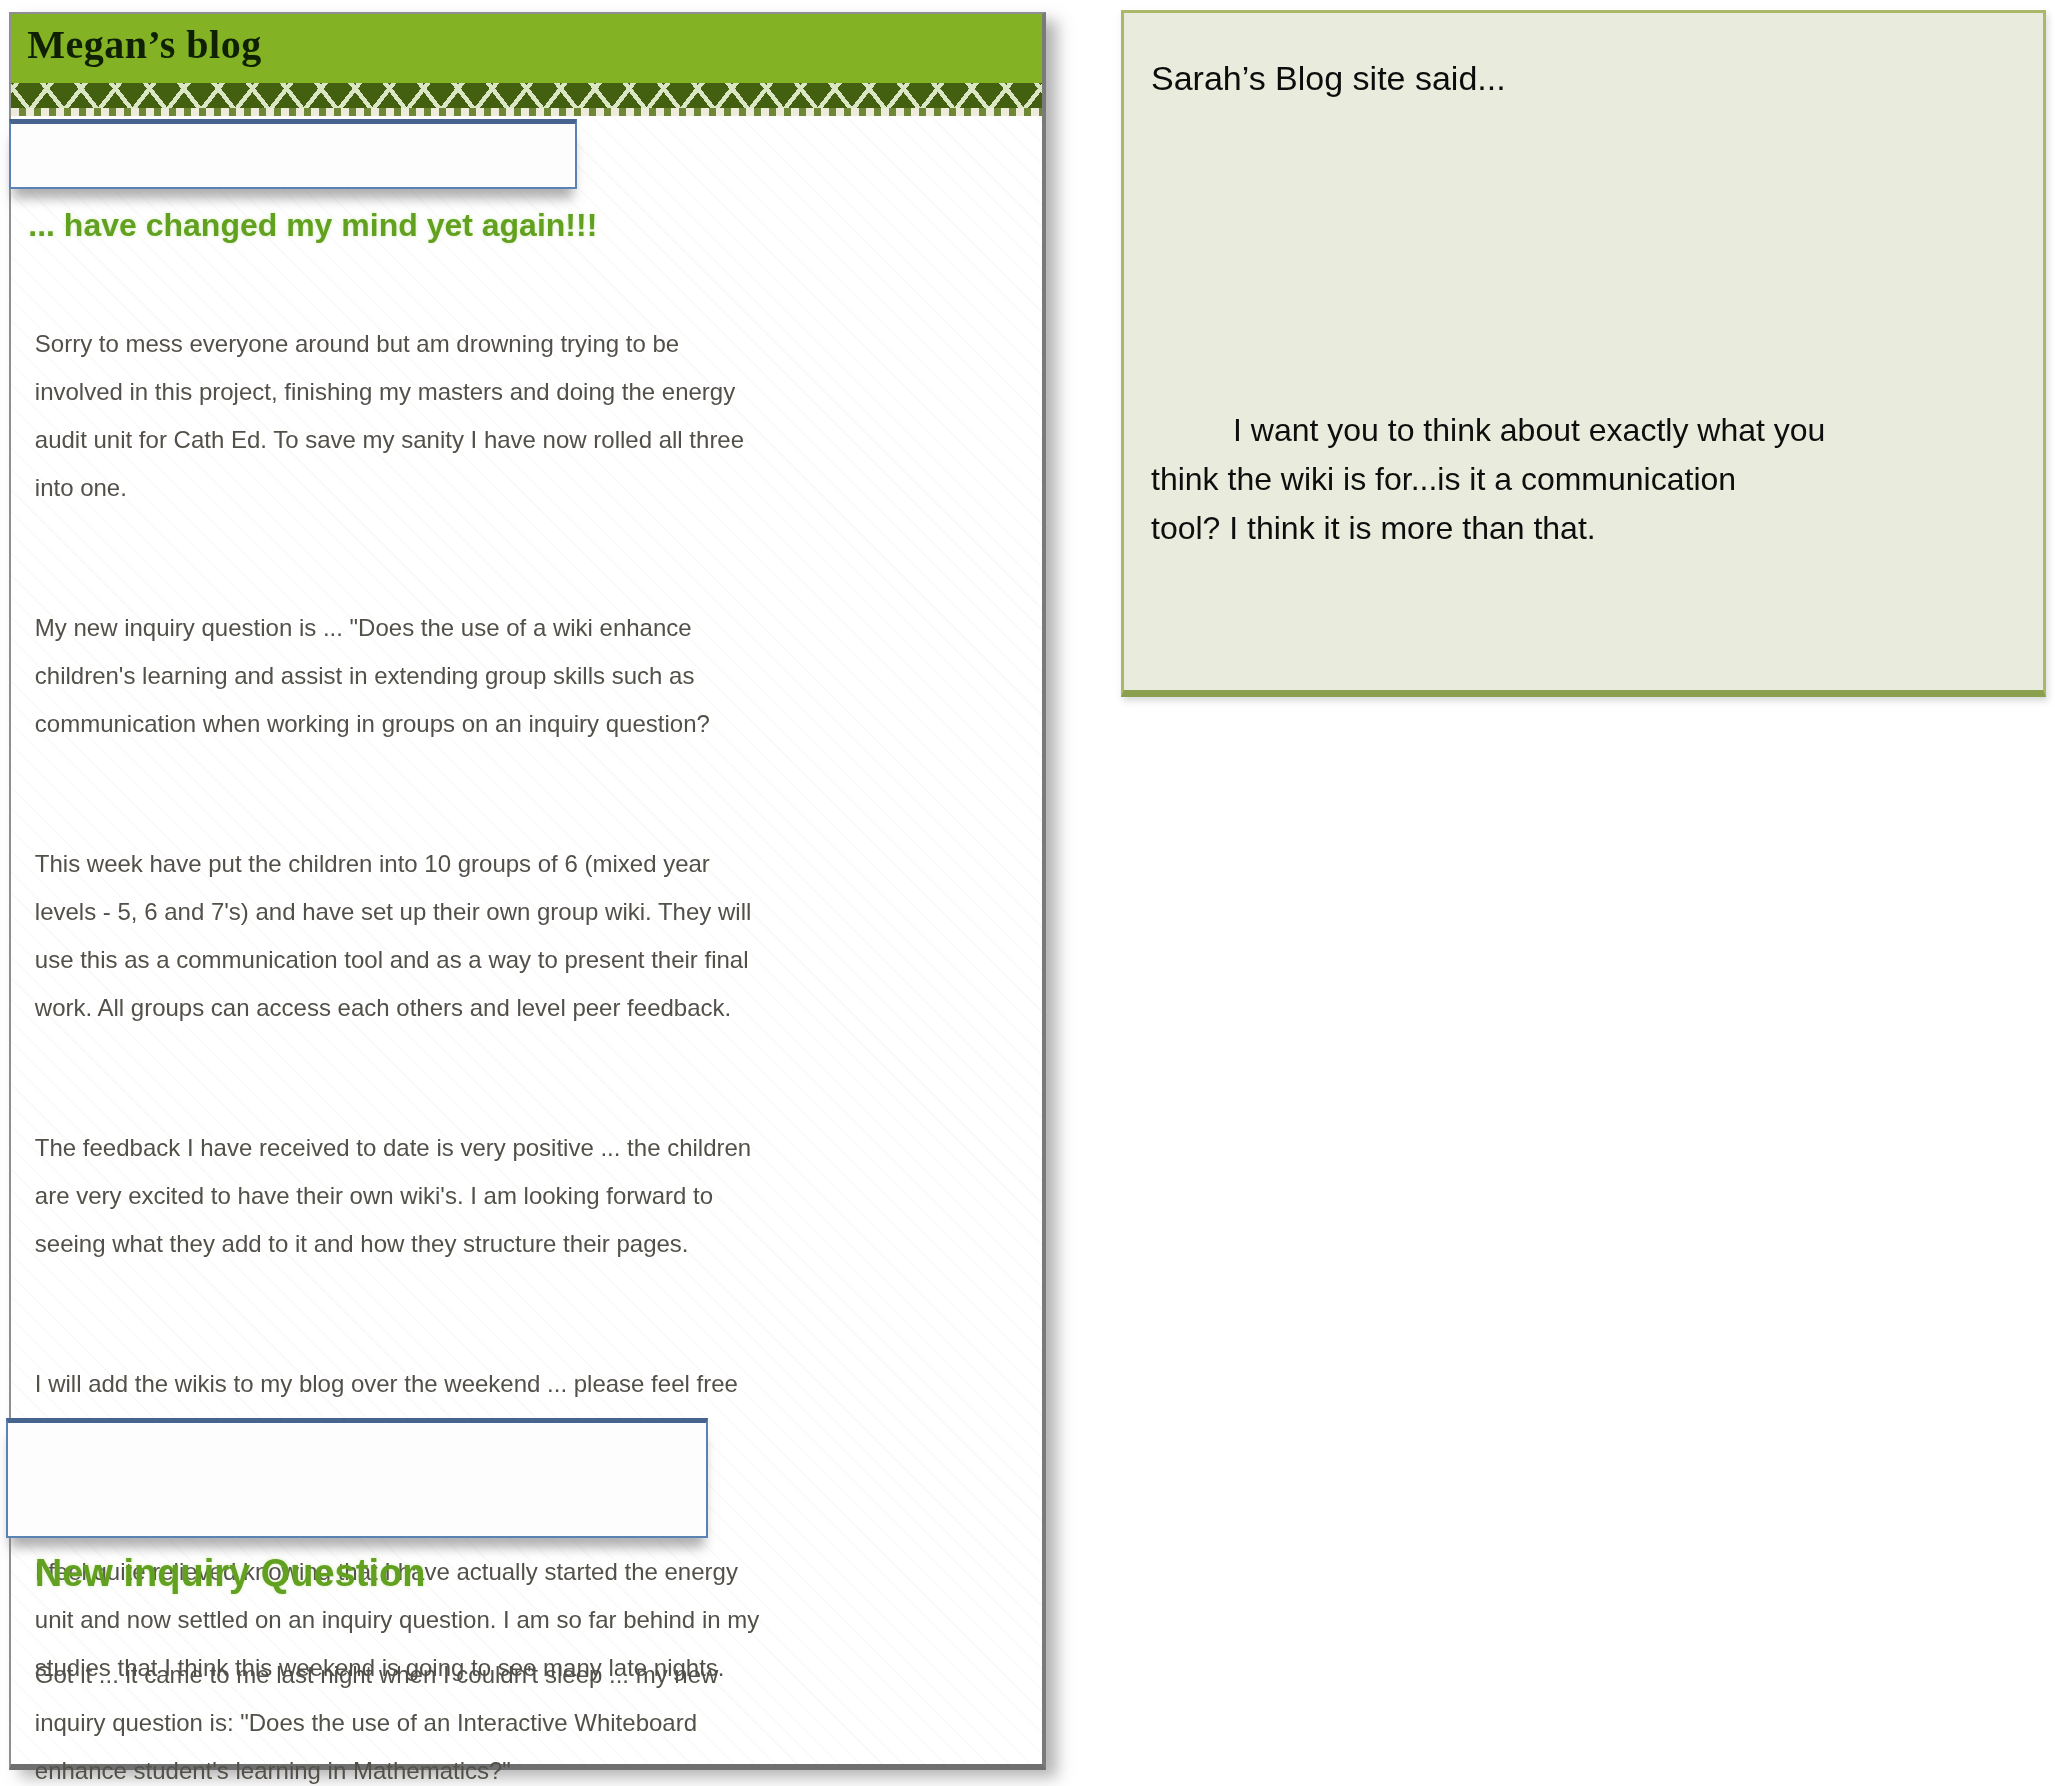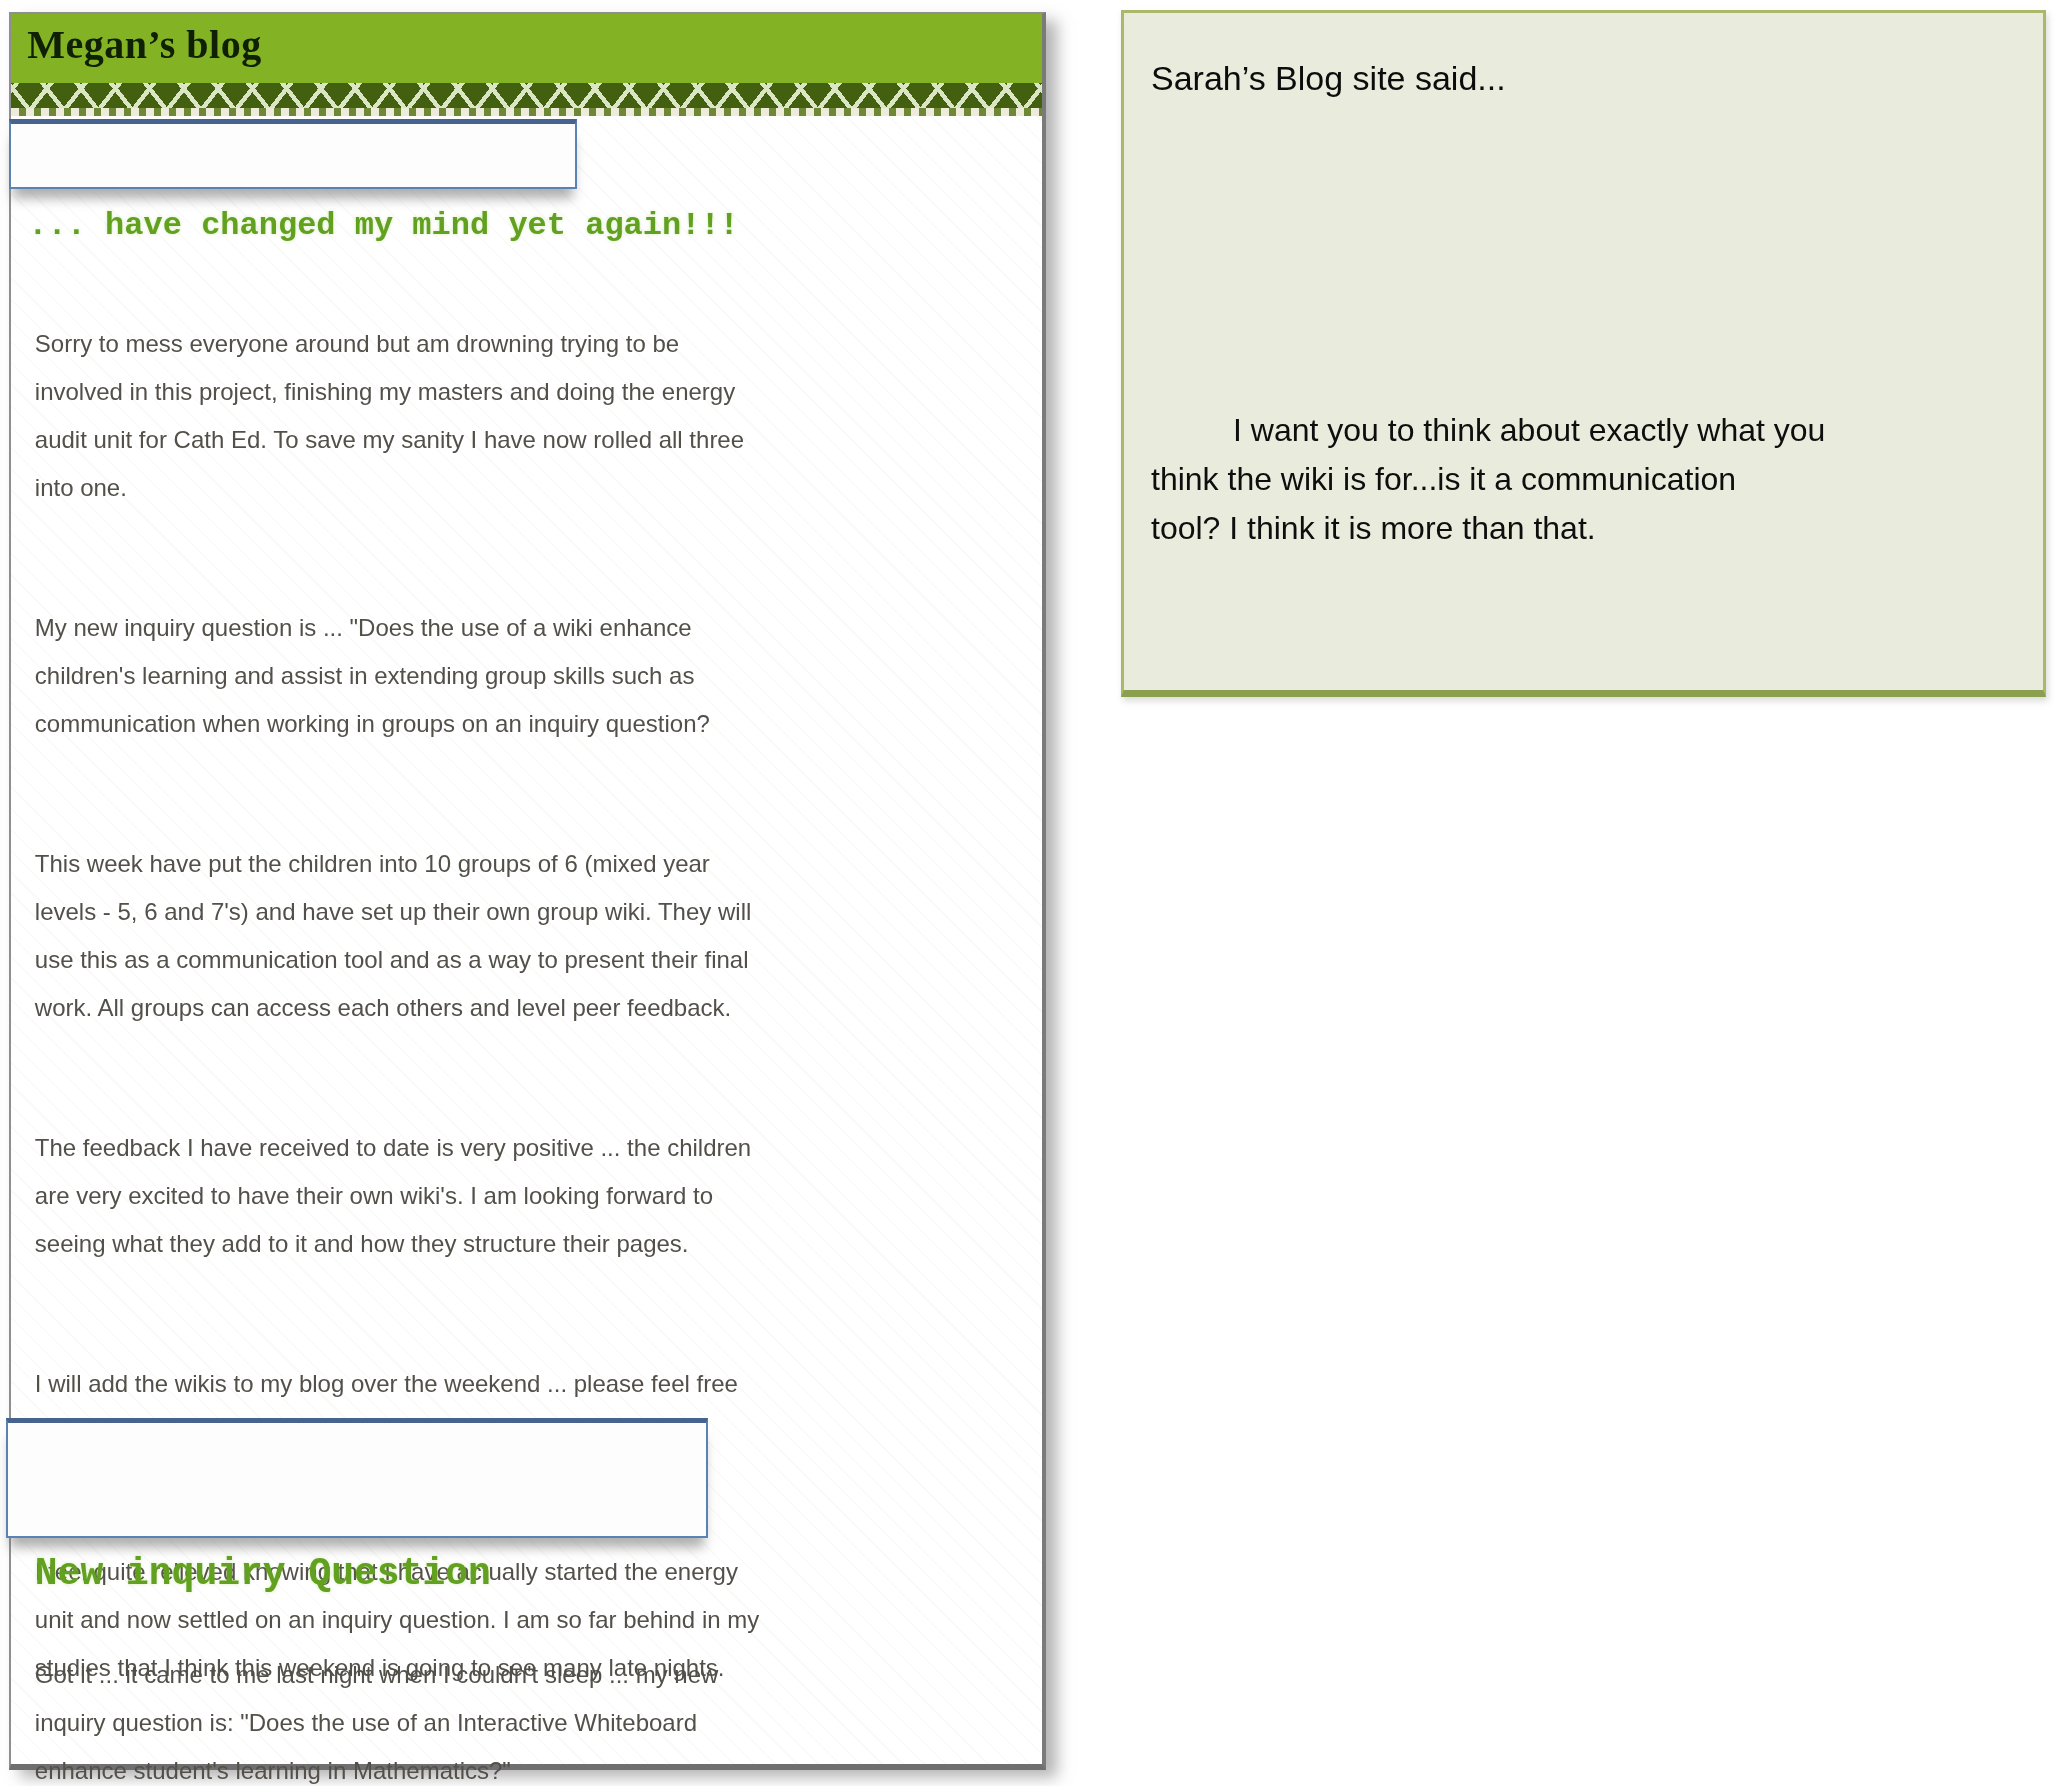--- a/index.html
+++ b/index.html
@@ -77,21 +77,20 @@
   }
   .redacted-box.box1 { left: -2.2px; top: 105px; width: 568px; height: 70px; }
   .redacted-box.box2 { left: -4.4px; top: 1404px; width: 702px; height: 120px; }
 
   .post-title {
     position: absolute;
     font-weight: bold;
     color: var(--heading_green, #61a11f);
     text-shadow: 0 0 3.8px rgba(140,195,70,0.35);
     white-space: nowrap;
-    font-family: Liberation Mono, monospace;
   }
   .post-title.t1 { left: 17.5px; top: 193px; font-size: 32px; }
   .post-title.t2 { left: 24px; top: 1538px; font-size: 38px; }
 
   .post-body {
     position: absolute;
     left: 24px;
     width: 888px;
     font-size: 24px;
     line-height: 48px;

